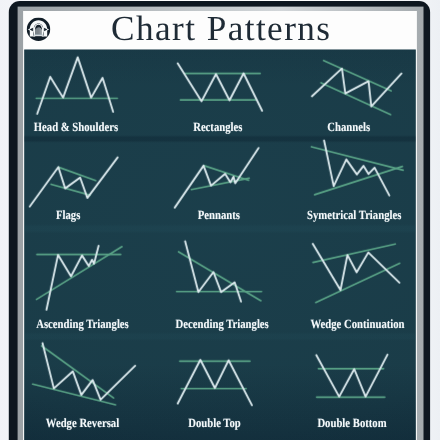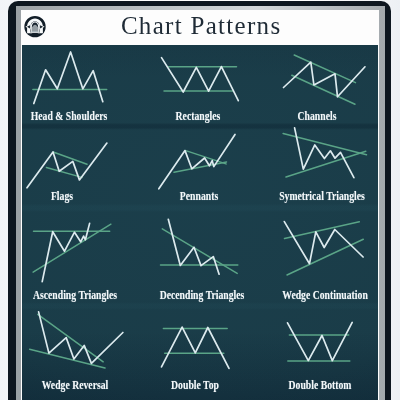--- a/index.html
+++ b/index.html
@@ -18,21 +18,21 @@
   #vignette{position:absolute;left:0;top:0;width:356px;height:358px;
         background:
           radial-gradient(150% 100% at 50% 42%, rgba(34,80,95,0.13) 0%, rgba(26,60,72,0.02) 55%, rgba(8,28,44,0.40) 100%),
           linear-gradient(180deg, rgba(18,44,58,0.20) 0%, rgba(0,0,0,0) 9%, rgba(0,0,0,0) 80%, rgba(8,26,42,0.38) 100%);}
   #bands{position:absolute;left:0;top:0;width:356px;height:358px;
         background:
           linear-gradient(180deg, rgba(0,0,0,0) 21.7%, rgba(7,26,40,0.30) 22.3%, rgba(7,26,40,0.30) 23.1%, rgba(0,0,0,0) 23.7%),
           linear-gradient(180deg, rgba(0,0,0,0) 44.3%, rgba(44,96,110,0.12) 45.0%, rgba(44,96,110,0.12) 46.0%, rgba(0,0,0,0) 46.7%),
           linear-gradient(180deg, rgba(0,0,0,0) 71.8%, rgba(44,96,110,0.10) 72.4%, rgba(44,96,110,0.10) 73.4%, rgba(0,0,0,0) 74.0%);}
   #title{position:absolute;left:55px;top:8px;width:291px;height:35px;
-         color:#1f2b36;font-size:25px;letter-spacing:1.3px;text-indent:1.3px;
+         color:#1f2b36;font-size:32px;letter-spacing:1.3px;text-indent:1.3px;
          display:flex;align-items:center;justify-content:center;
          transform:translateZ(0);}
   #logo{position:absolute;left:24px;top:16px;width:22px;height:22px;}
   #charts{position:absolute;left:0;top:0;width:400px;height:400px;pointer-events:none;
           filter:blur(.35px);}
   .lbl{position:absolute;text-align:center;color:#f4f8fa;
        font-size:11.5px;line-height:12px;font-weight:bold;
        font-family:"Liberation Serif",serif;
        white-space:nowrap;transform-origin:50% 50%;
        transform:translateX(-50%) scaleX(.845) translateZ(0);

